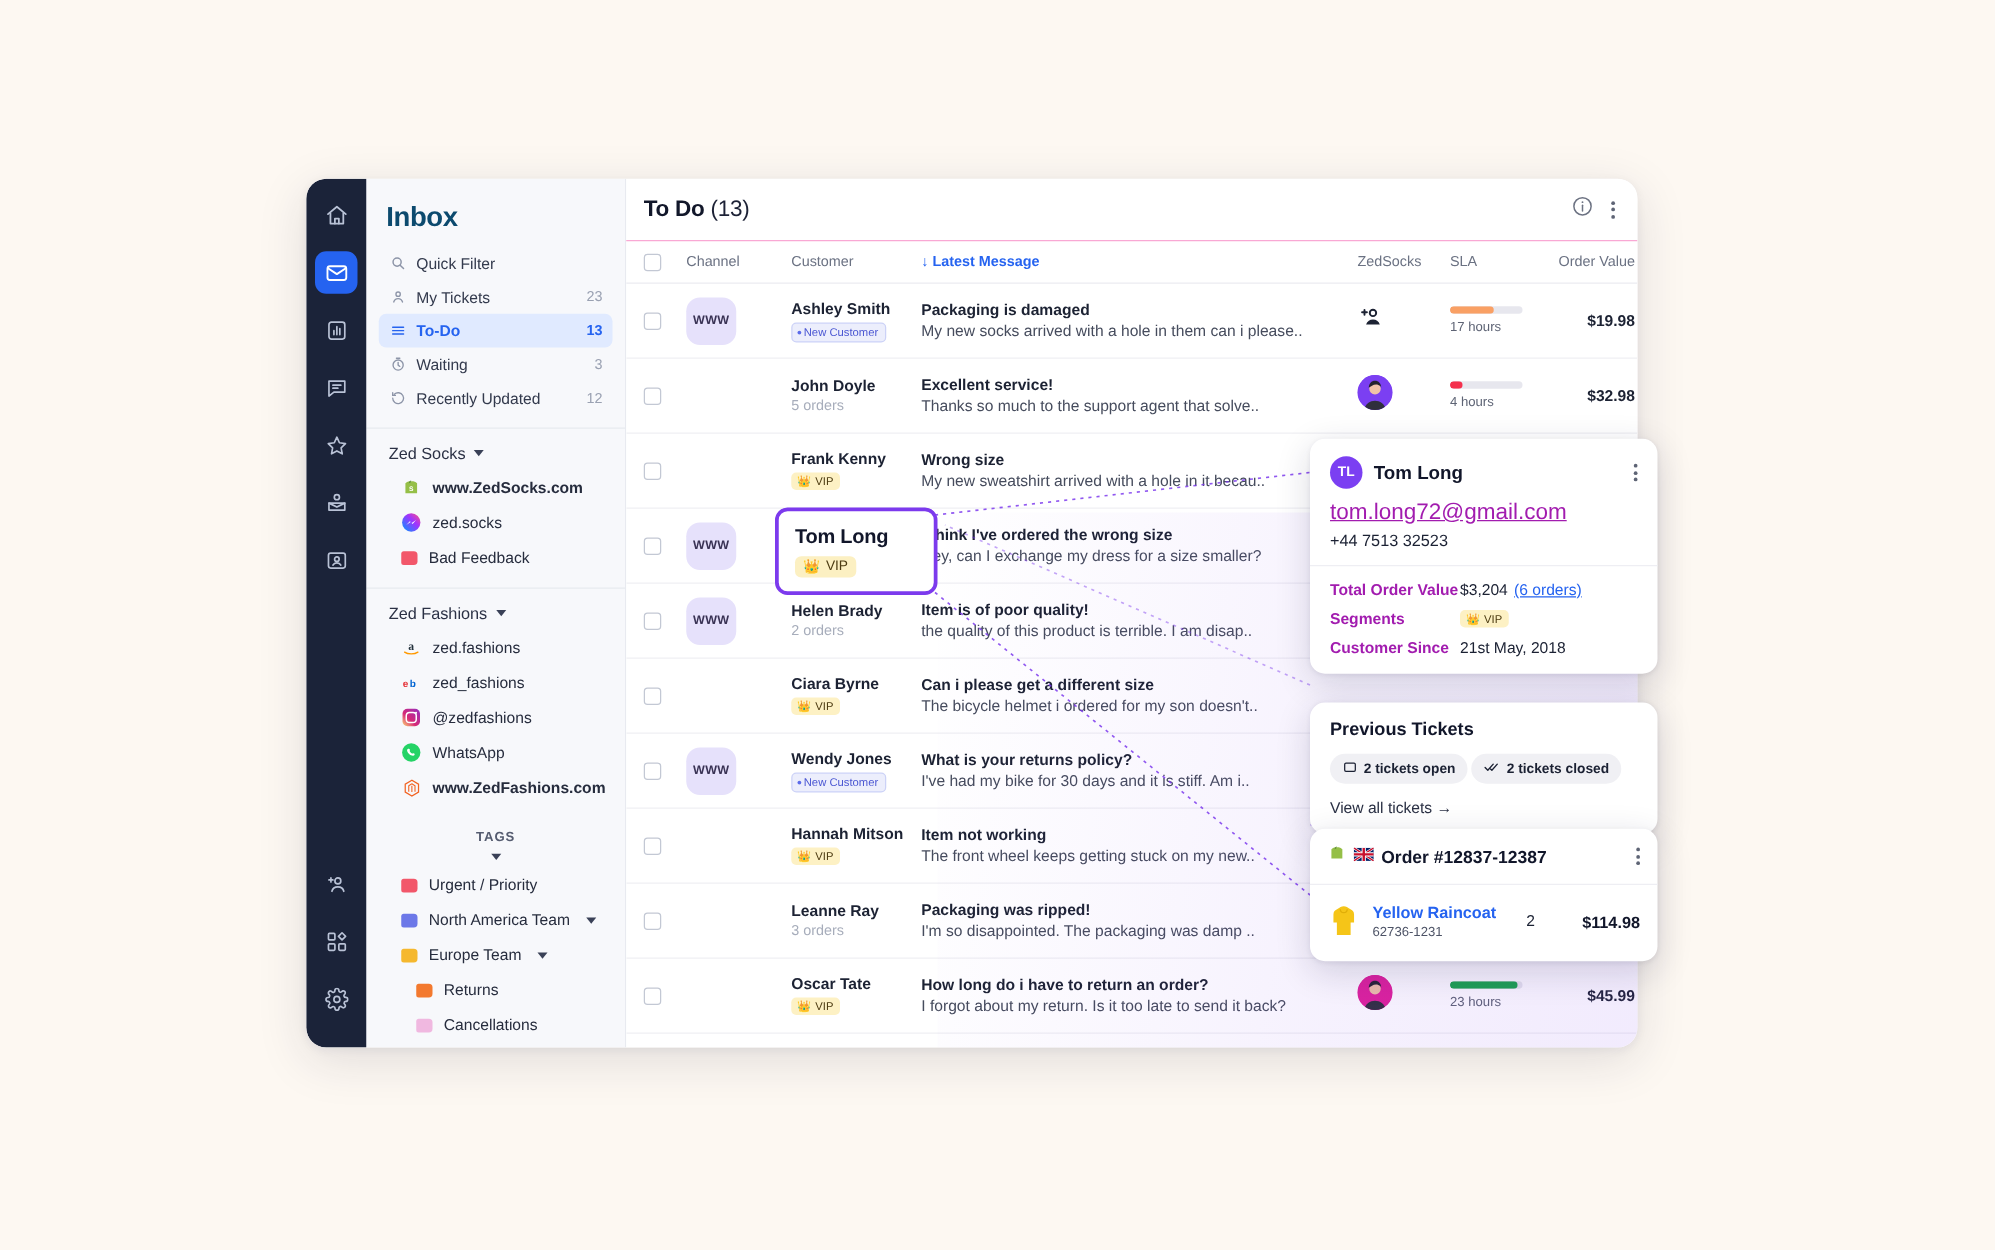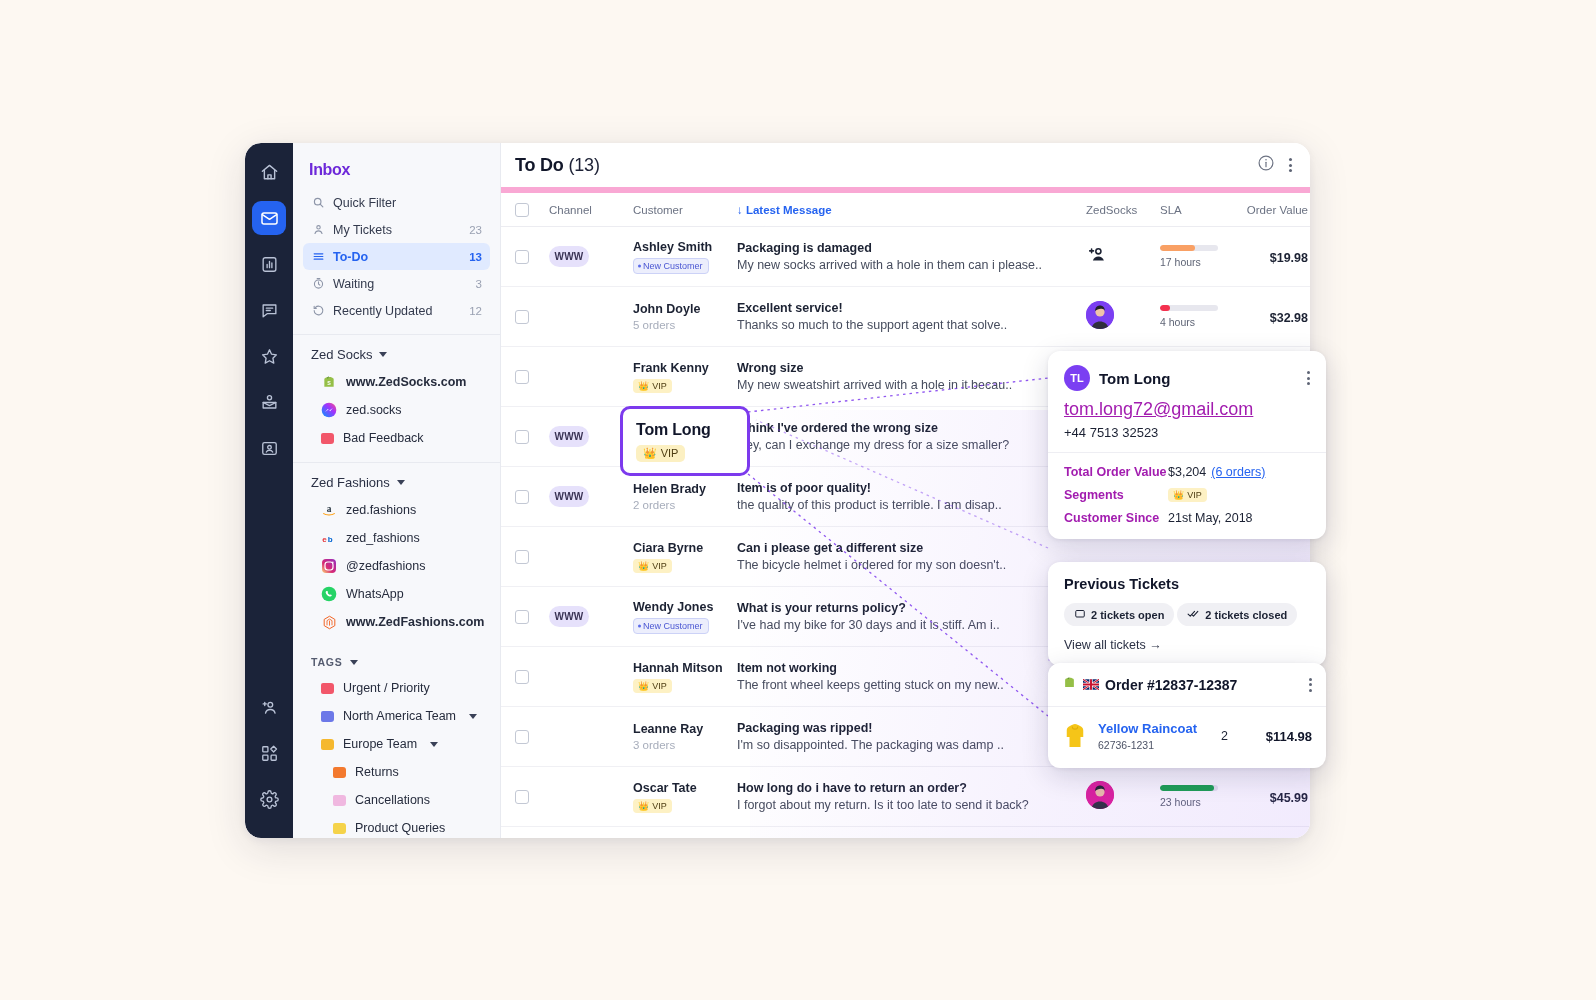--- a/index.html
+++ b/index.html
@@ -47,21 +47,21 @@
   
   .folders {
     width: 208px; flex: 0 0 208px;
     background: #f7f8fb;
     border-right: 1px solid #e8eaf0;
     padding: 0;
     display: flex; flex-direction: column;
     overflow: hidden;
   }
   .fold-title {
-    font-size: 16px; font-weight: bold; color: #6d28d9;
+    font-size: 22px; font-weight: bold; color: #0c4a6e;
     padding: 18px 16px 10px 16px; letter-spacing: -0.3px;
   }
   .fold-sec { padding: 0 10px 8px 10px; }
   .fold-sec.bordered { border-bottom: 1px solid #e8eaf0; padding-bottom: 10px; }
   .fold-row {
     display: flex; align-items: center; gap: 8px;
     height: 27px; padding: 0 8px;
     border-radius: 6px; cursor: pointer;
     font-size: 12.5px; color: #333a4d;
   }
@@ -71,39 +71,39 @@
   .fold-row.sel .cnt { color: #2563f0; font-weight: bold; }
   .fold-row .fic { width: 14px; height: 14px; flex: 0 0 14px; display:flex; align-items:center; justify-content:center; color:#8d95a8;}
   .fold-row .fic svg { width: 13px; height: 13px; display:block;}
   .fold-row.sel .fic { color: #2563f0; }
 
   .grp-head {
     display: flex; align-items: center; gap: 7px;
     padding: 12px 8px 6px 8px;
     font-size: 13px; color: #2b3145; font-weight: normal;
   }
-  .grp-head.small { font-size: 10.5px; letter-spacing: .8px; font-weight: bold; color:#555c70; }
+  .grp-head.small { font-size: 10.5px; letter-spacing: .8px; font-weight: bold; color:#555c70;flex-direction:column; }
   .caret { width:0;height:0;border-left:4px solid transparent;border-right:4px solid transparent;border-top:5px solid #3a4157; }
 
   .chan-row {
     display:flex; align-items:center; gap:9px;
     height: 28px; padding-left: 18px; cursor: pointer;
     font-size: 12.5px; color:#262c3d;
   }
   .chan-row.bold { font-weight: bold; }
   .chan-ic { width:16px;height:16px;flex:0 0 16px; border-radius:4px; display:flex;align-items:center;justify-content:center; font-size:10px; font-weight:bold; }
   .chan-row .tagdot { width:13px;height:11px;flex:0 0 13px;border-radius:2px 3px 3px 2px; }
   .chan-row .subcaret { width:0;height:0;border-left:4px solid transparent;border-right:4px solid transparent;border-top:5px solid #3a4157; margin-left:4px;}
 
   
   .main { flex: 1 1 auto; display: flex; flex-direction: column; background:#fff; min-width:0; }
   .main-head {
     height: 50px; flex:0 0 50px;
     display:flex; align-items:center; padding: 0 18px 0 14px;
-    border-bottom: 6px solid #f9a8d4;
+    border-bottom: 1px solid #f9a8d4;
   }
   .main-title { font-size: 18px; font-weight: bold; color:#12172a; letter-spacing:-.2px;}
   .main-title .cnt { font-weight: normal; color:#1d2236; }
   .head-actions { margin-left:auto; display:flex; align-items:center; gap:14px; color:#6d7383; }
 
   .tbl-head {
     height: 34px; flex:0 0 34px;
     display:flex; align-items:center;
     border-bottom:1px solid #ececf1;
     font-size: 11.5px; color:#6b7283;
@@ -140,21 +140,21 @@
   .badge-new:before{content:"";position:absolute;left:4px;top:50%;transform:translateY(-50%);width:3px;height:3px;border-radius:50%;background:#5b6bea;}
   .badge-vip {
     display:inline-flex; align-items:center; gap:3px; margin-top:4px;
     font-size:9px; color:#4d3c12; background:#fdf1c4; border-radius:4px; padding:2px 5px; white-space:nowrap;
   }
   .msg-t { font-size:12.5px; font-weight:bold; color:#1c2233; white-space:nowrap; overflow:hidden; text-overflow:ellipsis;}
   .msg-s { font-size:12.5px; color:#464c5d; margin-top:3px; white-space:nowrap; overflow:hidden; text-overflow:ellipsis;}
 
   .chanpill {
     display:inline-flex;align-items:center;justify-content:center;
-    width:40px;height:21px;border-radius:11px;background:#e6e1fb;
+    width:40px;height:38px;border-radius:11px;background:#e6e1fb;
     font-size:10px;font-weight:bold;color:#3a3355;letter-spacing:.3px;
   }
 
   .avatar { width:28px;height:28px;border-radius:50%; overflow:hidden; position:relative;}
   .sla-wrap { }
   .sla-bar { width:58px;height:6px;border-radius:3px;background:#e7e7ee;overflow:hidden;}
   .sla-fill { height:100%;border-radius:3px;}
   .sla-lbl { font-size:10.5px;color:#5e6475;margin-top:5px;}
   .val { font-size:12.5px;font-weight:bold;color:#1c2233;}
 

